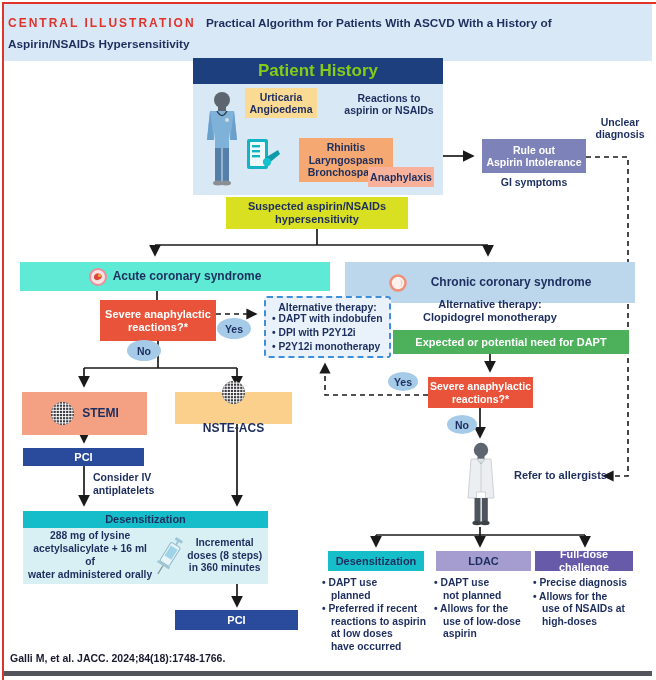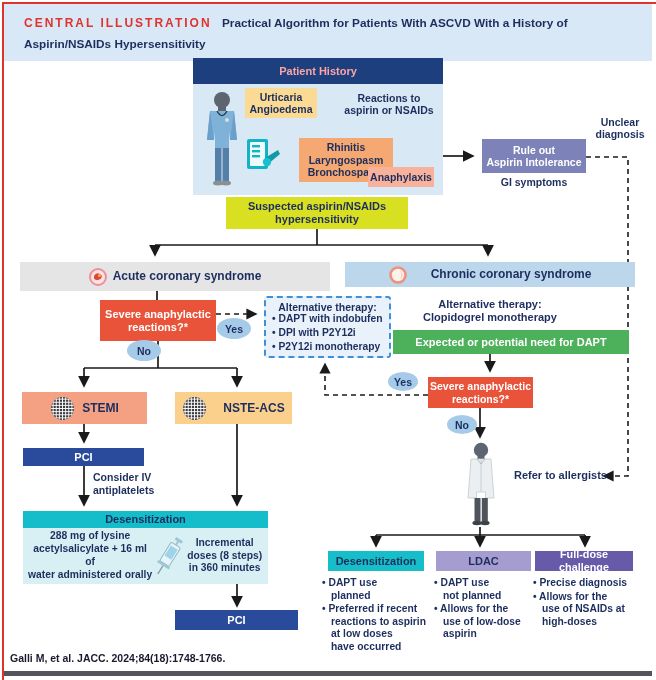--- a/index.html
+++ b/index.html
@@ -8,21 +8,21 @@
   .abs{position:absolute;box-sizing:border-box;}
   .pre{white-space:pre-line;}
   .navy{color:#1d2e5e;}
   .bold{font-weight:bold;}
   .ctr{text-align:center;}
   .box{position:absolute;box-sizing:border-box;font-weight:bold;color:#1d2e5e;
     display:flex;align-items:center;justify-content:center;text-align:center;line-height:1.18;}
   .white{color:#ffffff;}
   .oval{position:absolute;box-sizing:border-box;background:#a6cbe9;border-radius:50%;
     color:#1d2e5e;font-weight:bold;font-size:10.5px;display:flex;align-items:center;justify-content:center;z-index:3;}
-  #titlebar{left:4px;top:4px;width:648px;background:#d9e8f6;padding:8px 12px 7px 20px;line-height:1.3;}
+  #titlebar{left:4px;top:4px;width:648px;background:#d9e8f6;padding:8px 12px 7px 4px;line-height:1.3;}
   #titlebar .eyebrow{color:#e0332c;font-weight:bold;font-size:12px;letter-spacing:2px;margin-right:6px;}
   #titlebar .ttl{color:#1d2e5e;font-weight:bold;font-size:11.8px;}
   .bullets{position:absolute;box-sizing:border-box;color:#1d2e5e;font-weight:bold;font-size:10.3px;line-height:1.22;text-align:left;}
   .bullet{padding-left:9px;text-indent:-9px;white-space:pre-line;margin-bottom:1px;}
   .bullet::before{content:"• ";}
   svg.lines{position:absolute;left:0;top:0;z-index:1;pointer-events:none;}
   .box,.oval,.txt{z-index:2;}
   .txt{position:absolute;box-sizing:border-box;}
   #frame{position:absolute;left:2px;top:2px;width:652px;height:676px;border:2px solid #e0332c;z-index:6;pointer-events:none;}
   #botbar{left:4px;top:671px;width:648px;height:5px;background:#54545c;z-index:5;}
@@ -67,21 +67,21 @@
       <path d="M586,157 L628,157 L628,476 L604,476" marker-end="url(#ah)"></path>
     </g>
   </svg>
 
   <div id="titlebar" class="abs">
     <span class="eyebrow">CENTRAL ILLUSTRATION</span>
     <span class="ttl">Practical Algorithm for Patients With ASCVD With a History of Aspirin/NSAIDs Hypersensitivity</span>
   </div>
 
   <div class="abs" style="left:193px;top:58px;width:250px;height:137px;background:#d9e8f5;"></div>
-  <div class="box" style="left:193px;top:58px;width:250px;height:26px;background:#1e3f7e;color:#fca5a5;font-size:11px;">Patient History</div>
+  <div class="box" style="left:193px;top:58px;width:250px;height:26px;background:#1e3f7e;color:#84cc16;font-size:17px;">Patient History</div>
 
   <div class="abs" style="left:200px;top:90px;z-index:2;">
     <svg width="44" height="100" viewBox="0 0 44 100">
       <circle cx="22" cy="10" r="8" fill="#5c6570"></circle>
       <rect x="18" y="16" width="8" height="5" fill="#5c6570"></rect>
       <path d="M10,21 L34,21 L37,50 L30,50 L29,42 L29,58 L15,58 L15,42 L14,50 L7,50 Z" fill="#7fb2d8"></path>
       <path d="M10,21 L14,50 L7,50 Z" fill="#6ba0cc"></path>
       <path d="M34,21 L37,50 L30,50 Z" fill="#6ba0cc"></path>
       <path d="M17,21 q5,9 10,0" stroke="#2e3a4a" stroke-width="1.4" fill="none"></path>
       <circle cx="27" cy="30" r="2" fill="#d9dde0"></circle>
@@ -116,31 +116,31 @@
 
   <div class="box pre white" style="left:482px;top:139px;width:104px;height:34px;background:#7d82b8;font-size:10.5px;">Rule out
 Aspirin Intolerance</div>
   <div class="box" style="left:482px;top:175px;width:104px;height:14px;font-size:10.5px;">GI symptoms</div>
   <div class="box pre" style="left:588px;top:114px;width:64px;height:28px;font-size:10.5px;">Unclear
 diagnosis</div>
 
   <div class="box pre" style="left:226px;top:197px;width:182px;height:32px;background:#d9e021;font-size:11px;">Suspected aspirin/NSAIDs
 hypersensitivity</div>
 
-  <div class="box" style="left:20px;top:262px;width:310px;height:29px;background:#e5e5e5;font-size:12px;gap:6px;">
+  <div class="box" style="left:20px;top:262px;width:310px;height:29px;background:#5eead4;font-size:12px;gap:6px;">
     <span style="display:inline-flex;">
       <svg width="18" height="18" viewBox="0 0 18 18">
         <circle cx="9" cy="9" r="8" fill="#fbe3e3" stroke="#ec8f9c" stroke-width="2"></circle>
         <path d="M5,8 q2,-4 6,-2 q3.5,2 0.5,5 q-4,2.5 -6.5,-0.5 Z" fill="#d9483b"></path>
         <circle cx="10.5" cy="7.5" r="1.6" fill="#f2a93d"></circle>
       </svg>
     </span>
     <span>Acute coronary syndrome</span>
   </div>
-  <div class="box" style="left:345px;top:262px;width:290px;height:25px;background:#bcd7ec;font-size:12px;gap:24px;">
+  <div class="box" style="left:345px;top:262px;width:290px;height:41px;background:#bcd7ec;font-size:12px;gap:24px;">
     <span style="display:inline-flex;">
       <svg width="18" height="18" viewBox="0 0 18 18">
         <circle cx="9" cy="9" r="7.5" fill="#fdf3ee" stroke="#f0907a" stroke-width="2.6"></circle>
         <path d="M9,4.5 a4.5,4.5 0 0 1 0,9 a3,4.5 0 0 0 0,-9 Z" fill="#f6cdbd"></path>
       </svg>
     </span>
     <span>Chronic coronary syndrome</span>
   </div>
 
   <div class="box pre white" style="left:100px;top:300px;width:116px;height:41px;background:#e8533a;font-size:11px;">Severe anaphylactic
@@ -148,38 +148,38 @@
   <div class="oval" style="left:217px;top:318px;width:34px;height:21px;">Yes</div>
   <div class="oval" style="left:127px;top:340px;width:34px;height:21px;">No</div>
 
   <div class="abs" style="left:264px;top:296px;width:127px;height:62px;background:#e9f2fb;border:2px dashed #3f8fd8;border-radius:3px;z-index:2;padding:3px 6px;">
     <div class="navy bold ctr" style="font-size:10.5px;">Alternative therapy:</div>
     <div class="bullet navy bold" style="font-size:10.3px;line-height:1.25;">DAPT with indobufen</div>
     <div class="bullet navy bold" style="font-size:10.3px;line-height:1.25;">DPI with P2Y12i</div>
     <div class="bullet navy bold" style="font-size:10.3px;line-height:1.25;">P2Y12i monotherapy</div>
   </div>
 
-  <div class="box" style="left:22px;top:392px;width:125px;height:32px;background:#f4a183;font-size:12px;gap:7px;">
+  <div class="box" style="left:22px;top:392px;width:125px;height:43px;background:#f4a183;font-size:12px;gap:7px;">
     <span style="display:inline-flex;">
       <svg width="25" height="25" viewBox="0 0 24 24">
         <defs>
             <clipPath id="stentA">
               <circle cx="12" cy="12" r="11"></circle>
             </clipPath>
           </defs>
         <circle cx="12" cy="12" r="11" fill="#3b3b41"></circle>
         <g clip-path="url(#stentA)" stroke="#ffffff" stroke-width="0.9">
           <path d="M3,0 V24 M6,0 V24 M9,0 V24 M12,0 V24 M15,0 V24 M18,0 V24 M21,0 V24"></path>
           <path d="M0,3 H24 M0,6 H24 M0,9 H24 M0,12 H24 M0,15 H24 M0,18 H24 M0,21 H24"></path>
         </g>
       </svg>
     </span>
     <span>STEMI</span>
   </div>
-  <div class="box" style="left:175px;top:392px;width:117px;height:32px;background:#fbd08c;font-size:12px;gap:16px;">
+  <div class="box" style="left:175px;top:392px;width:117px;height:32px;background:#fbd08c;font-size:12px;gap:16px;flex-direction:column;">
     <span style="display:inline-flex;">
       <svg width="25" height="25" viewBox="0 0 24 24">
         <defs>
             <clipPath id="stentB">
               <circle cx="12" cy="12" r="11"></circle>
             </clipPath>
           </defs>
         <circle cx="12" cy="12" r="11" fill="#3b3b41"></circle>
         <g clip-path="url(#stentB)" stroke="#ffffff" stroke-width="0.9">
           <path d="M3,0 V24 M6,0 V24 M9,0 V24 M12,0 V24 M15,0 V24 M18,0 V24 M21,0 V24"></path>

